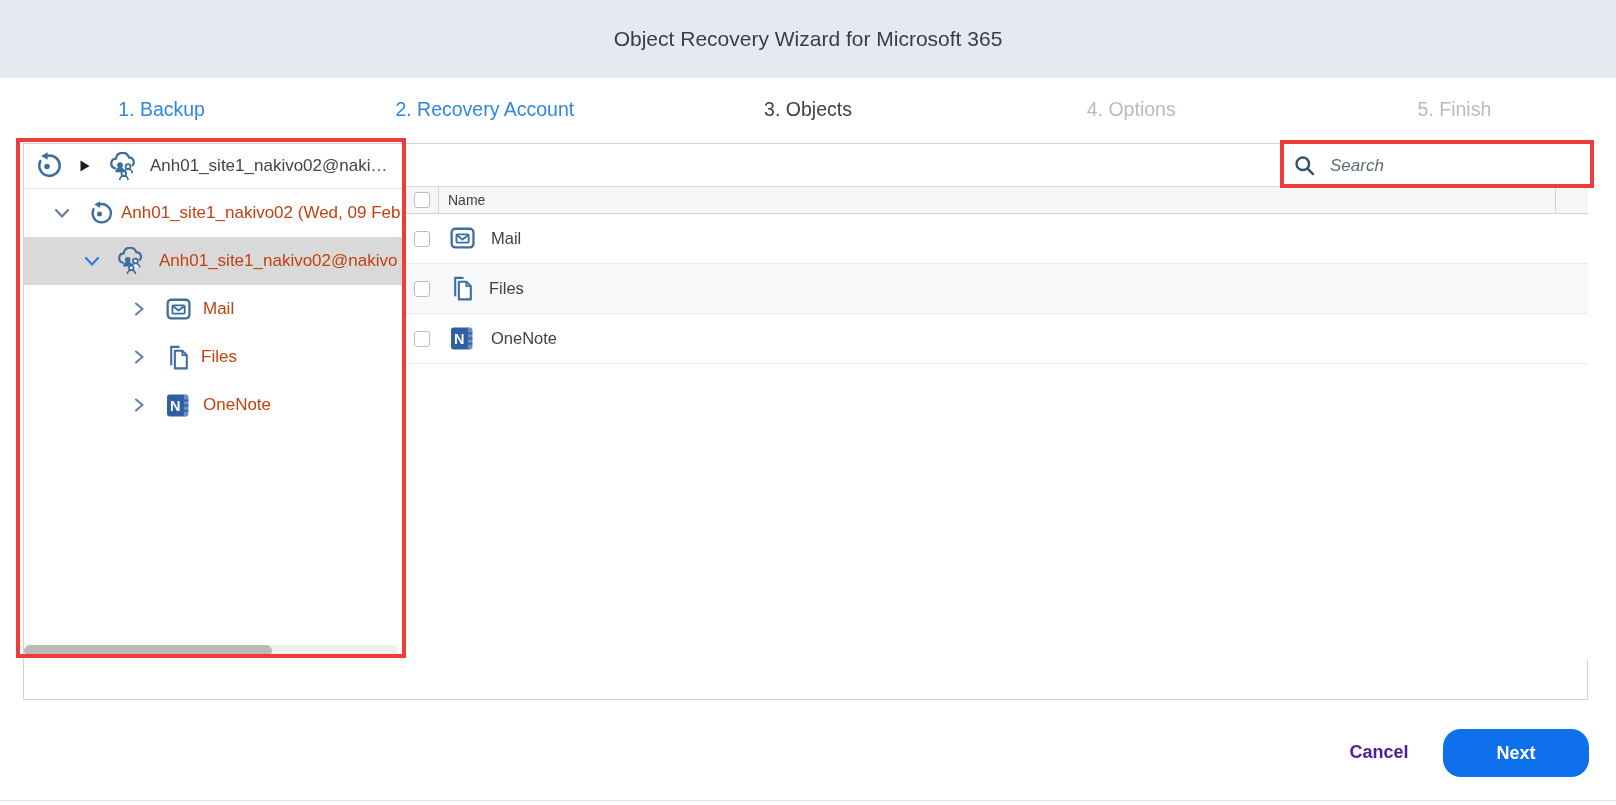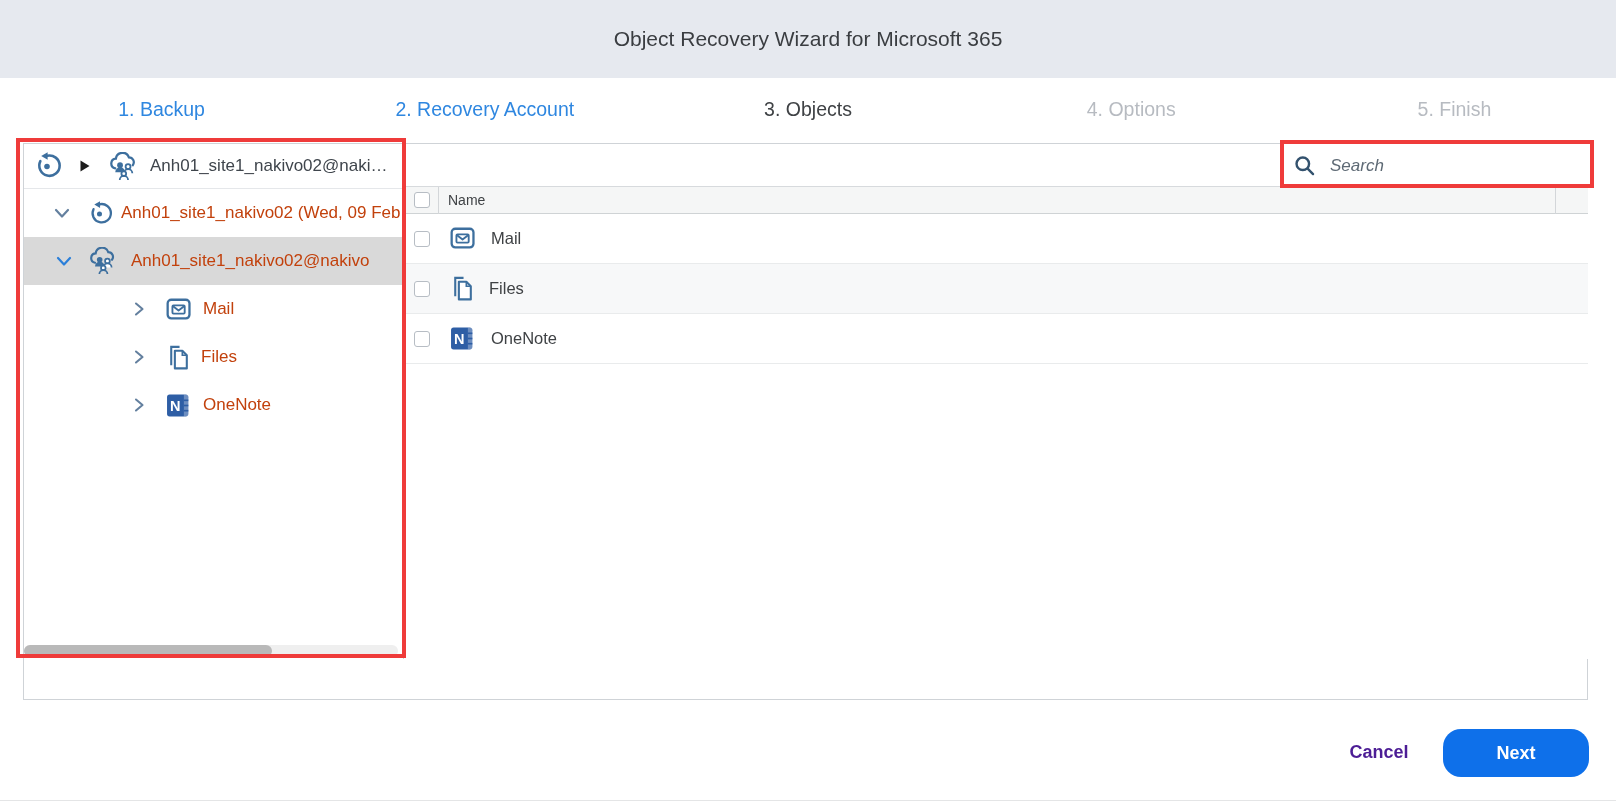--- a/index.html
+++ b/index.html
@@ -29,21 +29,21 @@
     border:1px solid #cfd3d7; background:#fff;
   }
   
   .tree-panel {
     position:absolute; left:0; top:0; width:380px; height:515px;
     border-right:1px solid #cfd3d7; overflow:hidden; background:#fff;
   }
   .t-row { height:48px; display:flex; align-items:center; white-space:nowrap; overflow:hidden; cursor:pointer; }
   .t-row--root { height:45px; border-bottom:1px solid #e5e7ea; padding-left:8px; }
   .t-row--rp   { padding-left:30px; }
-  .t-row--acct { padding-left:32px; background:#d9d9d9; }
+  .t-row--acct { padding-left:60px; background:#d9d9d9; }
   .t-row--item { padding-left:108px; }
   .t-label-dark { font-size:17px; color:#3f454c; max-width:246px; overflow:hidden; text-overflow:ellipsis; }
   .t-label-blue { font-size:17px; color:#c2410c; }
   .sp8{width:8px;flex:none}.sp10{width:10px;flex:none}.sp12{width:12px;flex:none}.sp16{width:16px;flex:none}.sp18{width:18px;flex:none}.sp20{width:20px;flex:none}
   .icon { flex:none; display:inline-flex; align-items:center; justify-content:center; }
   .hscroll {
     position:absolute; left:0; bottom:2px; width:374px; height:12px;
     background:#efefef; border-radius:6px;
   }
   .hscroll-thumb { position:absolute; left:0; top:0; width:248px; height:12px; background:#b9b9b9; border-radius:6px; cursor:grab; }

